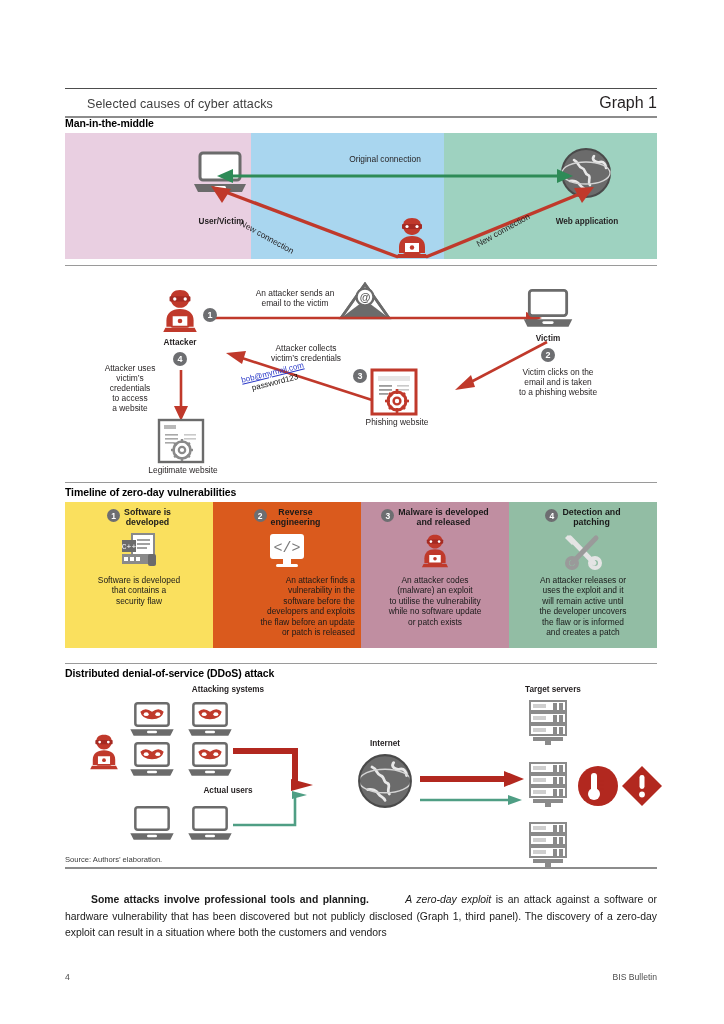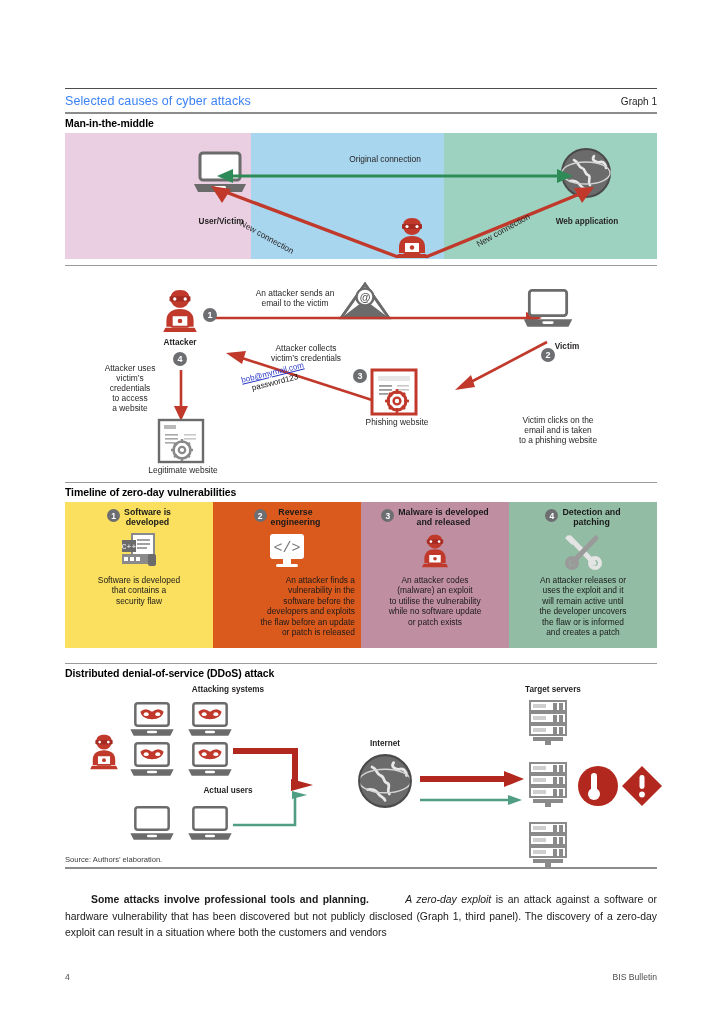--- a/index.html
+++ b/index.html
@@ -21,22 +21,22 @@
 
   
   .rule-dark { height: 1px; background: #4d4d4d; width: 100%; }
   .rule-mid  { height: 2px; background: #8c8c8c; width: 100%; }
   .rule-thin { height: 1px; background: #9a9a9a; width: 100%; }
 
   .graph-title-row {
     display: flex; align-items: baseline; justify-content: space-between;
     padding: 5px 0 4px 0;
   }
-  .graph-title { font-size: 12.5px; color: #3b82f6; letter-spacing: .1px; }
-  .graph-num   { font-size: 10px; color: #231f20; }
+  .graph-title { font-size: 12.5px; color: #404040; letter-spacing: .1px; margin-left: 22px; }
+  .graph-num   { font-size: 16px; color: #231f20; }
 
   .panel-title {
     font-size: 10.5px; font-weight: bold; color: #000;
     padding: 3px 0 4px 0; letter-spacing: -.1px;
   }
 
   
   .canvas { position: relative; width: 100%; }
   .lbl { position: absolute; font-size: 8.4px; line-height: 1.18; color: #231f20; }
   .lbl.b { font-weight: bold; font-size: 8.2px; }
@@ -193,24 +193,24 @@
       </svg>
       <span class="lbl ctr" style="left:155px; top:23px; width:150px; white-space:pre-line;">An attacker sends an
 email to the victim</span>
       <span style="position:absolute; left:138px; top:42px; width:14px; height:14px; border-radius:50%; background:#6d6e71; color:#fff; font-size:9px; font-weight:bold; display:flex; align-items:center; justify-content:center;">1</span>
 
       <svg style="position:absolute; left:455px; top:22px;" width="56" height="42" viewBox="0 0 60 44">
         <rect x="10" y="2" width="40" height="27" rx="3" fill="#fff" stroke="#6b6b6b" stroke-width="3"></rect>
         <path d="M4 33 L56 33 L52 41 L8 41 Z" fill="#6b6b6b"></path>
         <rect x="24" y="35" width="12" height="3" rx="1.5" fill="#fff"></rect>
       </svg>
-      <span class="lbl b ctr" style="left:467px; top:68px; width:70px;margin-top:8px;">Victim</span>
+      <span class="lbl b ctr" style="left:448px; top:68px; width:70px;">Victim</span>
 
       <span style="position:absolute; left:476px; top:82px; width:14px; height:14px; border-radius:50%; background:#6d6e71; color:#fff; font-size:9px; font-weight:bold; display:flex; align-items:center; justify-content:center;">2</span>
-      <span class="lbl ctr" style="left:418px; top:102px; width:150px; white-space:pre-line;margin-top:48px;">Victim clicks on the
+      <span class="lbl ctr" style="left:418px; top:102px; width:150px; white-space:pre-line;">Victim clicks on the
 email and is taken
 to a phishing website</span>
 
       <svg style="position:absolute; left:382px; top:72px;" width="106" height="60" viewBox="0 0 106 60">
         <line x1="100" y1="4" x2="22" y2="45" stroke="#c0392b" stroke-width="2.6"></line>
         <path d="M8 52 L28 49 L24 37 Z" fill="#c0392b"></path>
       </svg>
 
       <svg style="position:absolute; left:305px; top:102px;" width="48" height="48" viewBox="0 0 48 48">
         <rect x="2" y="2" width="44" height="44" fill="#fff" stroke="#c0392b" stroke-width="3"></rect>

